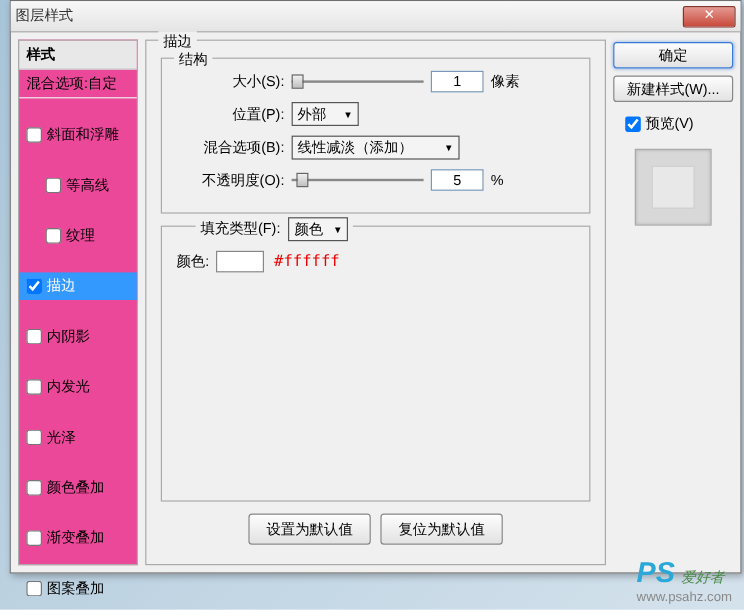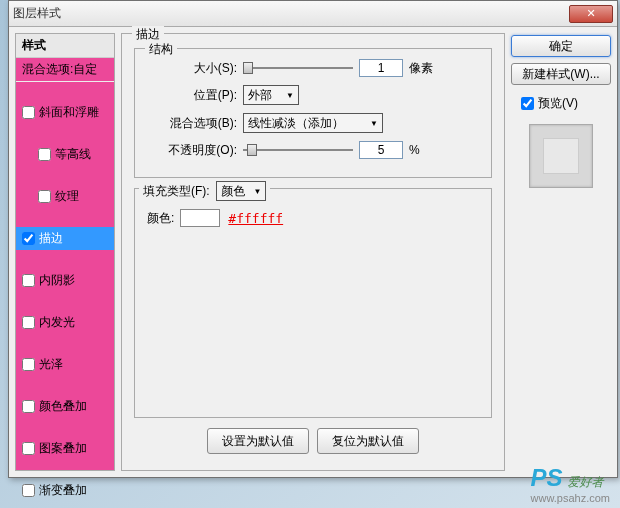--- a/index.html
+++ b/index.html
@@ -24,21 +24,21 @@
 .row { display: flex; align-items: center; margin-bottom: 8px; }
 .row-label { width: 90px; text-align: right; margin-right: 6px; }
 .slider { flex: 0 0 110px; height: 18px; position: relative; }
 .slider-track { position: absolute; top: 8px; left: 0; right: 0; height: 2px; background: #888; }
 .slider-thumb { position: absolute; top: 3px; width: 10px; height: 12px; background: linear-gradient(#f0f0f0,#c0c0c0); border: 1px solid #666; }
 .num-input { width: 44px; height: 18px; border: 1px solid #7a99b8; background: #fff; text-align: center; margin: 0 6px; }
 .unit { }
 .dropdown { height: 20px; border: 1px solid #555; background: #f4f4f4; display: inline-flex; align-items: center; padding: 0 4px; min-width: 56px; position: relative; }
 .dropdown::after { content: "▼"; font-size: 8px; margin-left: auto; padding-left: 6px; }
 .color-swatch { width: 40px; height: 18px; border: 1px solid #888; background: #fff; display: inline-block; margin-right: 8px; }
-.color-hex { color: #e00; font-family: monospace; font-size: 13px; text-decoration: underline; }
+.color-hex { color: #e00; font-family: monospace; font-size: 13px; }
 .btn-row { display: flex; justify-content: center; gap: 8px; margin-top: 4px; }
 .gbtn { height: 22px; padding: 12px 14px; background: linear-gradient(#fdfdfd,#e2e2e2); border: 1px solid #888; border-radius: 3px; cursor: pointer; display: inline-flex; align-items: center; }
 .right-panel { width: 100px; display: flex; flex-direction: column; align-items: stretch; gap: 6px; padding-top: 2px; }
 .rbtn { height: 22px; background: linear-gradient(#fdfdfd,#e2e2e2); border: 1px solid #888; border-radius: 3px; cursor: pointer; display: flex; align-items: center; justify-content: center; }
 .rbtn.primary { border: 1px solid #3a7bd5; box-shadow: 0 0 3px rgba(58,123,213,0.6); }
 .preview-check { display: flex; align-items: center; margin-top: 4px; margin-left: 10px; }
 .preview-check input { margin-right: 4px; }
 .preview-box { width: 64px; height: 64px; background: #d8d8d8; border: 1px solid #aaa; box-shadow: inset 0 0 3px rgba(0,0,0,0.2); margin: 6px auto 0; display: flex; align-items: center; justify-content: center; }
 .preview-inner { width: 36px; height: 36px; background: #e8e8e8; border: 1px solid #ccc; }
 .watermark { position: absolute; bottom: 4px; right: 10px; font-size: 18px; font-style: italic; }
@@ -87,25 +87,25 @@
           <div class="style-item">
             <input type="checkbox" style="">
             <span>光泽</span>
           </div>
           <div class="style-item">
             <input type="checkbox" style="">
             <span>颜色叠加</span>
           </div>
           <div class="style-item">
             <input type="checkbox" style="">
-            <span>图案叠加</span>
+            <span>渐变叠加</span>
           </div>
           <div class="style-item">
             <input type="checkbox" style="">
-            <span>渐变叠加</span>
+            <span>图案叠加</span>
           </div>
           <div class="style-item">
             <input type="checkbox" style="">
             <span>外发光</span>
           </div>
           <div class="style-item">
             <input type="checkbox" style="">
             <span>投影</span>
           </div>
         </div>
@@ -147,21 +147,21 @@
             <div class="slider">
               <div class="slider-track"></div>
                 <div class="slider-thumb" style="left:4px;"></div>
             </div>
             <input class="num-input" value="5" style="">
             <span class="unit">%</span>
           </div>
         </div>
 
         <div class="inner-fieldset" style="height:230px;">
-          <span class="fieldset-legend" style="left:4px;">
+          <span class="fieldset-legend" style="left:28px;">
             <span>填充类型(F):</span>&nbsp;
             <span class="dropdown" style="min-width:50px;">
                 <span>颜色</span>
               </span>
           </span>
 
           <div class="row" style="margin-top:10px;">
             <span style="margin-right:6px;">颜色:</span>
             <span class="color-swatch"></span>
             <span class="color-hex">#ffffff</span>

